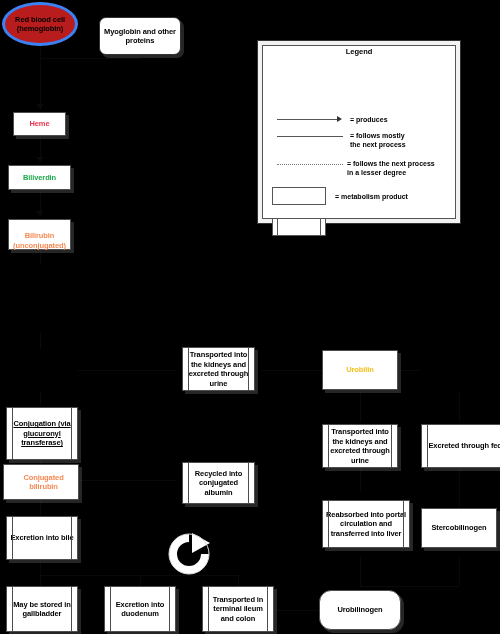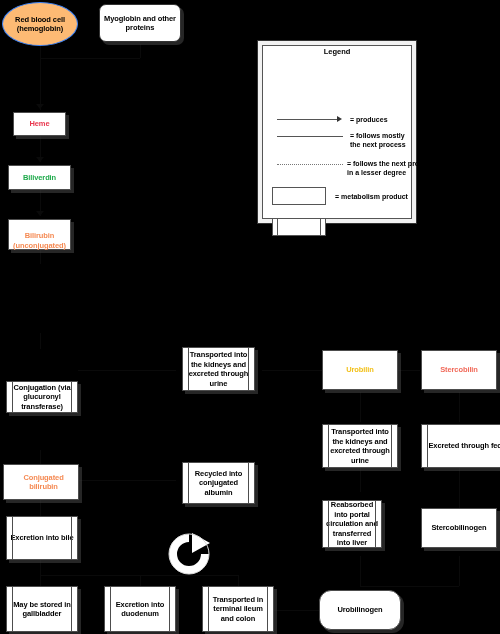--- a/index.html
+++ b/index.html
@@ -43,27 +43,27 @@
     content:"";
     position:absolute;
     top:0;bottom:0;
     width:0;
     border-left:1px solid #4d4d4d;
   }
   .process::before{left:5px;}
   .process::after{right:5px;}
 
   
-  .rounded{border-radius:7px;border:1px solid #333;}
+  .rounded{border-radius:7px;border:1px solid #333;margin-top:13px;}
 
   
   .ellipse{
     border-radius:50%;
-    background:#fdba74;
-    border:1px solid #3b82f6;
+    background:#b91c1c;
+    border:3px solid #3b82f6;
     font-weight:bold;
   }
 
   
   #legend{
     position:absolute;
     background:#f2f2f2;
     border:1px solid #333;
     box-sizing:border-box;
   }
@@ -194,21 +194,21 @@
 
   <div class="node ellipse" style="left:2px;top:2px;width:76px;height:44px;">
     <span class="lbl">Red blood cell
 (hemoglobin)</span>
   </div>
 
   <div class="node rounded shadow" style="left:99px;top:4px;width:82px;height:38px;">
     <span class="lbl">Myoglobin and other proteins</span>
   </div>
 
-  <div id="legend" style="left:257px;top:40px;width:160px;height:184px;">
+  <div id="legend" style="left:257px;top:40px;width:204px;height:184px;">
     <div class="inner"></div>
     <div class="title">Legend</div>
 
     <div class="lg-line" style="left:19px;top:78px;width:62px;"></div>
     <div class="lg-arrowhead" style="left:79px;top:75px;"></div>
     <div class="lg-text" style="left:92px;top:74px;width:85px;">= produces</div>
 
     <div class="lg-line" style="left:19px;top:95px;width:66px;"></div>
     <div class="lg-text" style="left:92px;top:90px;width:85px;">= follows mostly
 the next process</div>
@@ -232,21 +232,21 @@
     <span class="lbl c-biliverdin">Biliverdin</span>
   </div>
 
   <div class="node shadow" style="left:8px;top:219px;width:63px;height:31px;">
     <span class="lbl c-bilirubin">Bilirubin
 (unconjugated)</span>
   </div>
 
 
 
-  <div class="node process shadow" style="left:6px;top:381px;width:72px;height:32px;">
+  <div class="node process shadow" style="left:6px;top:407px;width:72px;height:53px;text-decoration:underline;">
     <span class="lbl">Conjugation (via glucuronyl transferase)</span>
   </div>
 
   <div class="node shadow" style="left:3px;top:464px;width:76px;height:36px;padding-left:8px;">
     <span class="lbl c-conjbili">Conjugated bilirubin</span>
   </div>
 
   <div class="node process shadow" style="left:6px;top:516px;width:72px;height:44px;">
     <span class="lbl">Excretion into bile</span>
   </div>
@@ -276,33 +276,30 @@
   </div>
 
   <div class="node process shadow" style="left:202px;top:586px;width:72px;height:46px;">
     <span class="lbl">Transported in terminal ileum and colon</span>
   </div>
 
   <div class="node shadow" style="left:322px;top:350px;width:76px;height:40px;">
     <span class="lbl c-urobilin">Urobilin</span>
   </div>
 
-  <div class="node shadow" style="left:421px;top:350px;width:76px;height:40px;">
-    <span class="lbl c-stercobilin">Stercobilin</span>
-  </div>
 
   <div class="node process shadow" style="left:322px;top:424px;width:76px;height:44px;">
     <span class="lbl">Transported into the kidneys and excreted through urine</span>
   </div>
 
   <div class="node process shadow" style="left:421px;top:424px;width:96px;height:44px;">
     <span class="lbl">Excreted through feces</span>
   </div>
 
-  <div class="node process shadow" style="left:322px;top:500px;width:60px;height:48px;">
+  <div class="node process shadow" style="left:322px;top:500px;width:88px;height:48px;">
     <span class="lbl">Reabsorbed into portal circulation and transferred into liver</span>
   </div>
 
   <div class="node shadow" style="left:421px;top:508px;width:76px;height:40px;">
     <span class="lbl">Stercobilinogen</span>
   </div>
 
   <div class="node shadow" style="left:319px;top:590px;width:82px;height:40px;border-radius:12px;">
     <span class="lbl">Urobilinogen</span>
   </div>

